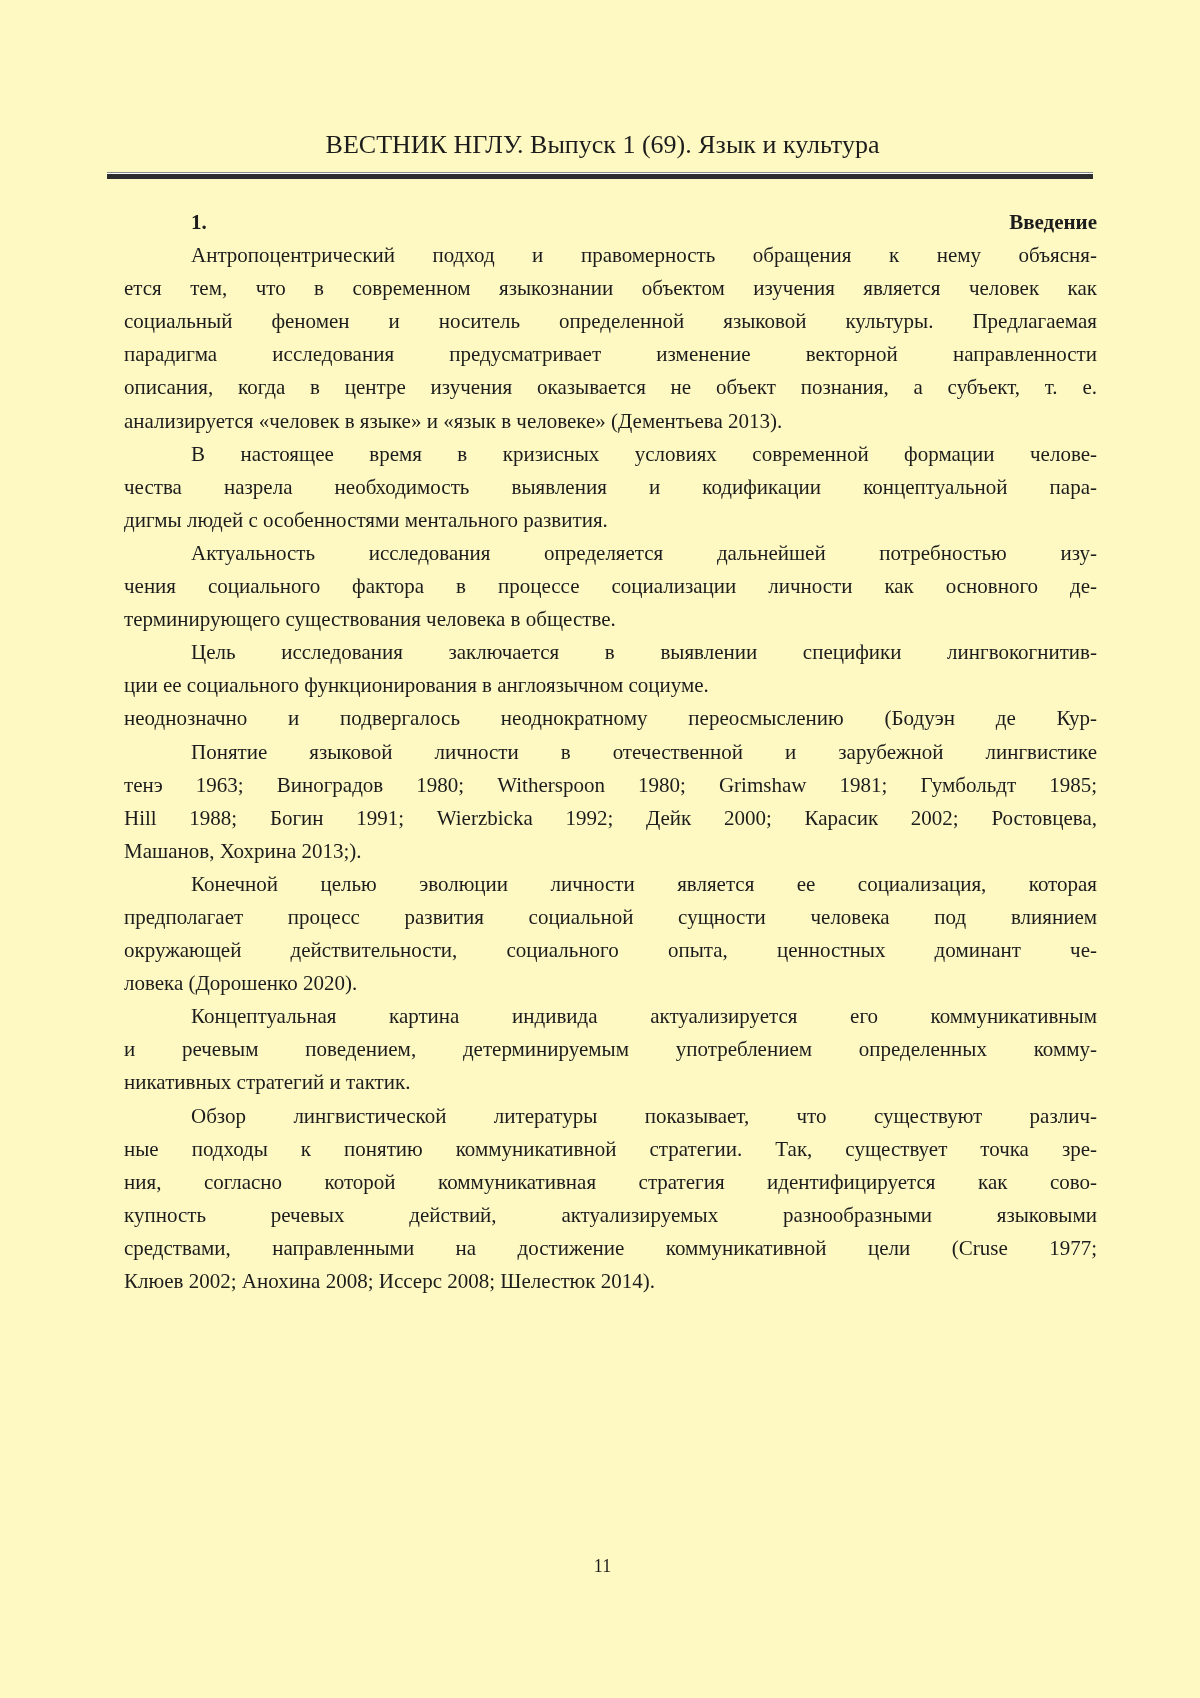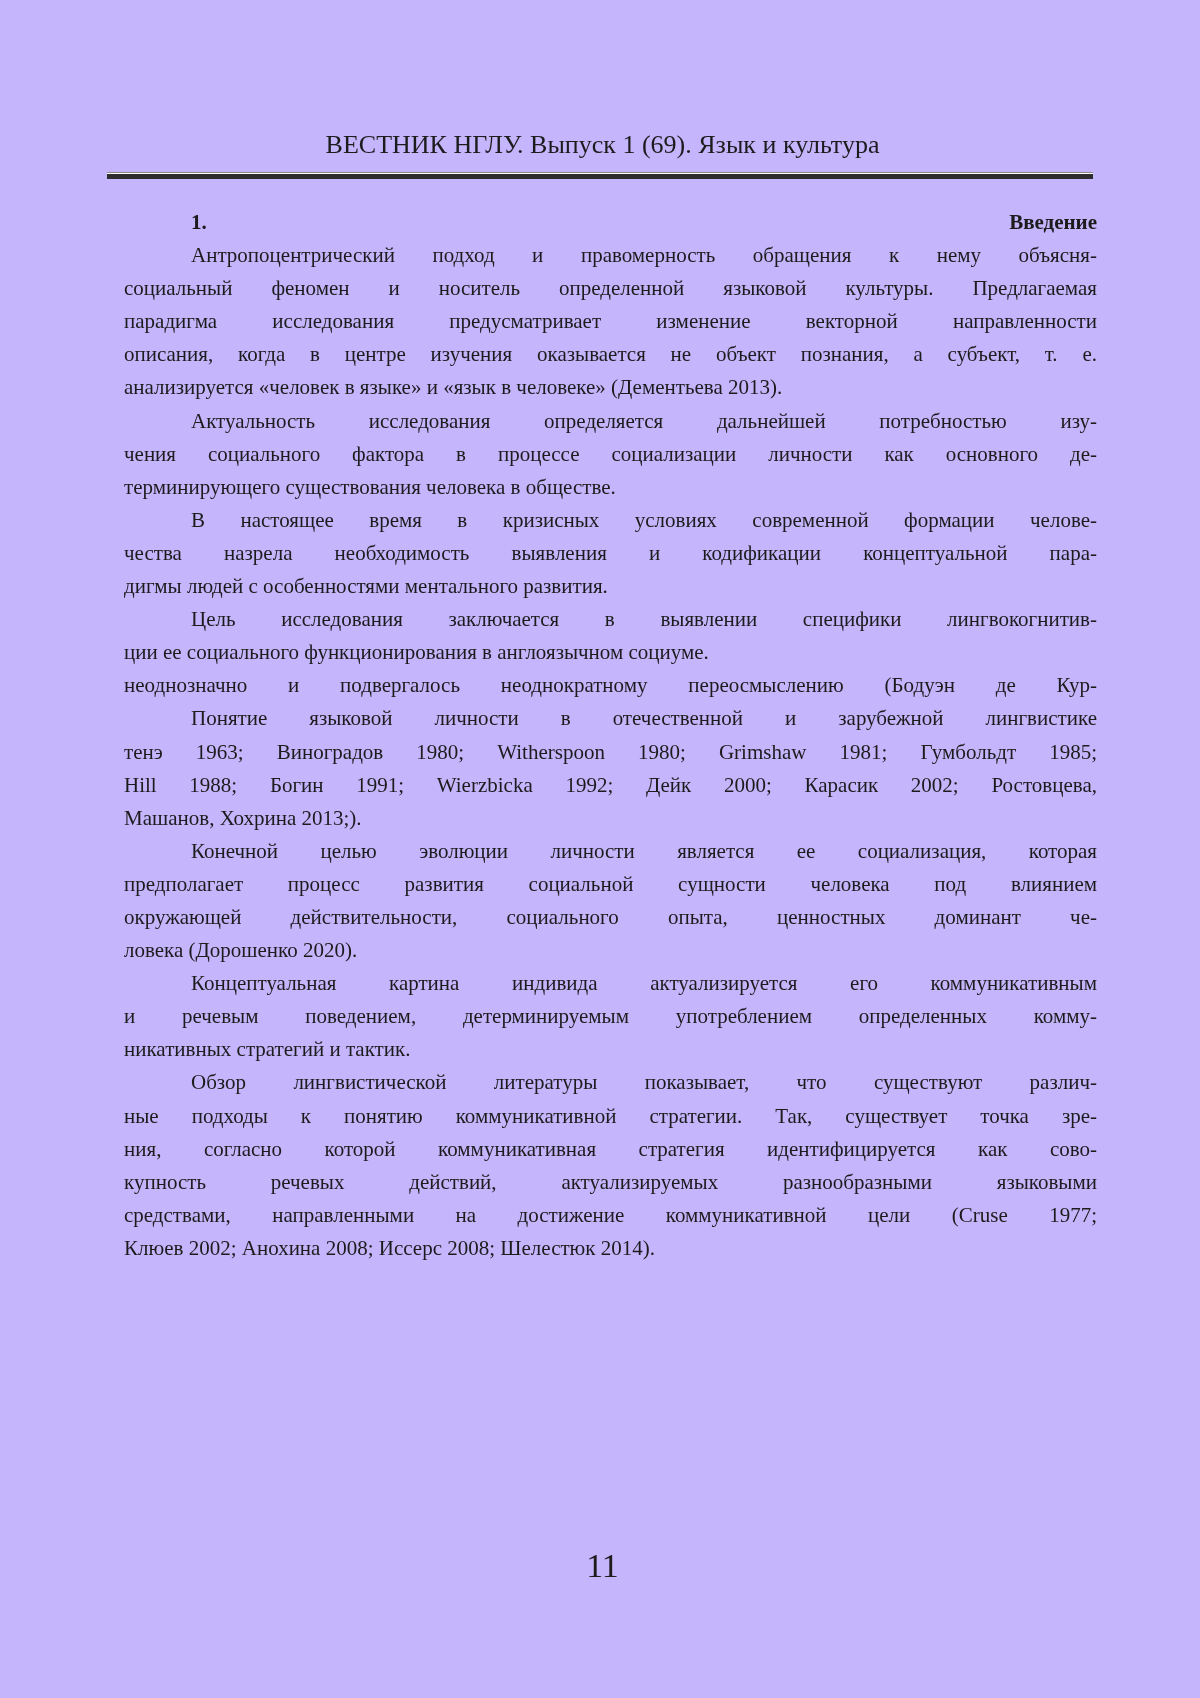--- a/index.html
+++ b/index.html
@@ -1,21 +1,21 @@
 <!DOCTYPE html>
 <html lang="ru"><head>
 <meta charset="utf-8">
 <style>
   html, body { margin: 0; padding: 0; background: #e8e8e8; }
   .page {
     position: relative;
     width: 1200px;
     height: 1698px;
     margin: 0 auto;
-    background: #c4b5fd;
+    background: #fef9c3;
     color: #1c1c1c;
     font-family: "Liberation Serif", "DejaVu Serif", serif;
     overflow: hidden;
   }
   .running-head {
     position: absolute;
     top: 130px;
     left: 116px;
     width: 973px;
     text-align: center;
@@ -54,52 +54,53 @@
     text-align-last: justify;
   }
   .line.first { padding-left: 67px; }
   .line.last { text-align-last: left; }
   .page-number {
     position: absolute;
     top: 1551px;
     left: 116px;
     width: 973px;
     text-align: center;
-    font-size: 34px;
+    font-size: 18px;
     line-height: 30px;
   }
 </style>
 </head>
 <body>
 
 <div class="page">
 
   <div class="running-head">ВЕСТНИК НГЛУ. Выпуск 1 (69). Язык и культура</div>
 
   <div class="head-rule"></div>
 
   <div class="article-body">
     <div class="section-heading line">1. Введение</div>
 
   <div class="para">
         <div class="line first">Антропоцентрический подход и правомерность обращения к нему объясня-</div>
+        <div class="line">ется тем, что в современном языкознании объектом изучения является человек как</div>
         <div class="line">социальный феномен и носитель определенной языковой культуры. Предлагаемая</div>
         <div class="line">парадигма исследования предусматривает изменение векторной направленности</div>
         <div class="line">описания, когда в центре изучения оказывается не объект познания, а субъект, т. е.</div>
         <div class="line last">анализируется «человек в языке» и «язык в человеке» (Дементьева 2013).</div>
       </div>
       <div class="para">
+        <div class="line first">В настоящее время в кризисных условиях современной формации челове-</div>
+        <div class="line">чества назрела необходимость выявления и кодификации концептуальной пара-</div>
+        <div class="line last">дигмы людей с особенностями ментального развития.</div>
+      </div>
+      <div class="para">
         <div class="line first">Актуальность исследования определяется дальнейшей потребностью изу-</div>
         <div class="line">чения социального фактора в процессе социализации личности как основного де-</div>
         <div class="line last">терминирующего существования человека в обществе.</div>
-      </div>
-      <div class="para">
-        <div class="line first">В настоящее время в кризисных условиях современной формации челове-</div>
-        <div class="line">чества назрела необходимость выявления и кодификации концептуальной пара-</div>
-        <div class="line last">дигмы людей с особенностями ментального развития.</div>
       </div>
       <div class="para">
         <div class="line first">Цель исследования заключается в выявлении специфики лингвокогнитив-</div>
         <div class="line last">ции ее социального функционирования в англоязычном социуме.</div>
       </div>
       <div class="para">
         <div class="line">неоднозначно и подвергалось неоднократному переосмыслению (Бодуэн де Кур-</div>
         <div class="line first">Понятие языковой личности в отечественной и зарубежной лингвистике</div>
         <div class="line">тенэ 1963; Виноградов 1980; Witherspoon 1980; Grimshaw 1981; Гумбольдт 1985;</div>
         <div class="line">Hill 1988; Богин 1991; Wierzbicka 1992; Дейк 2000; Карасик 2002; Ростовцева,</div>

